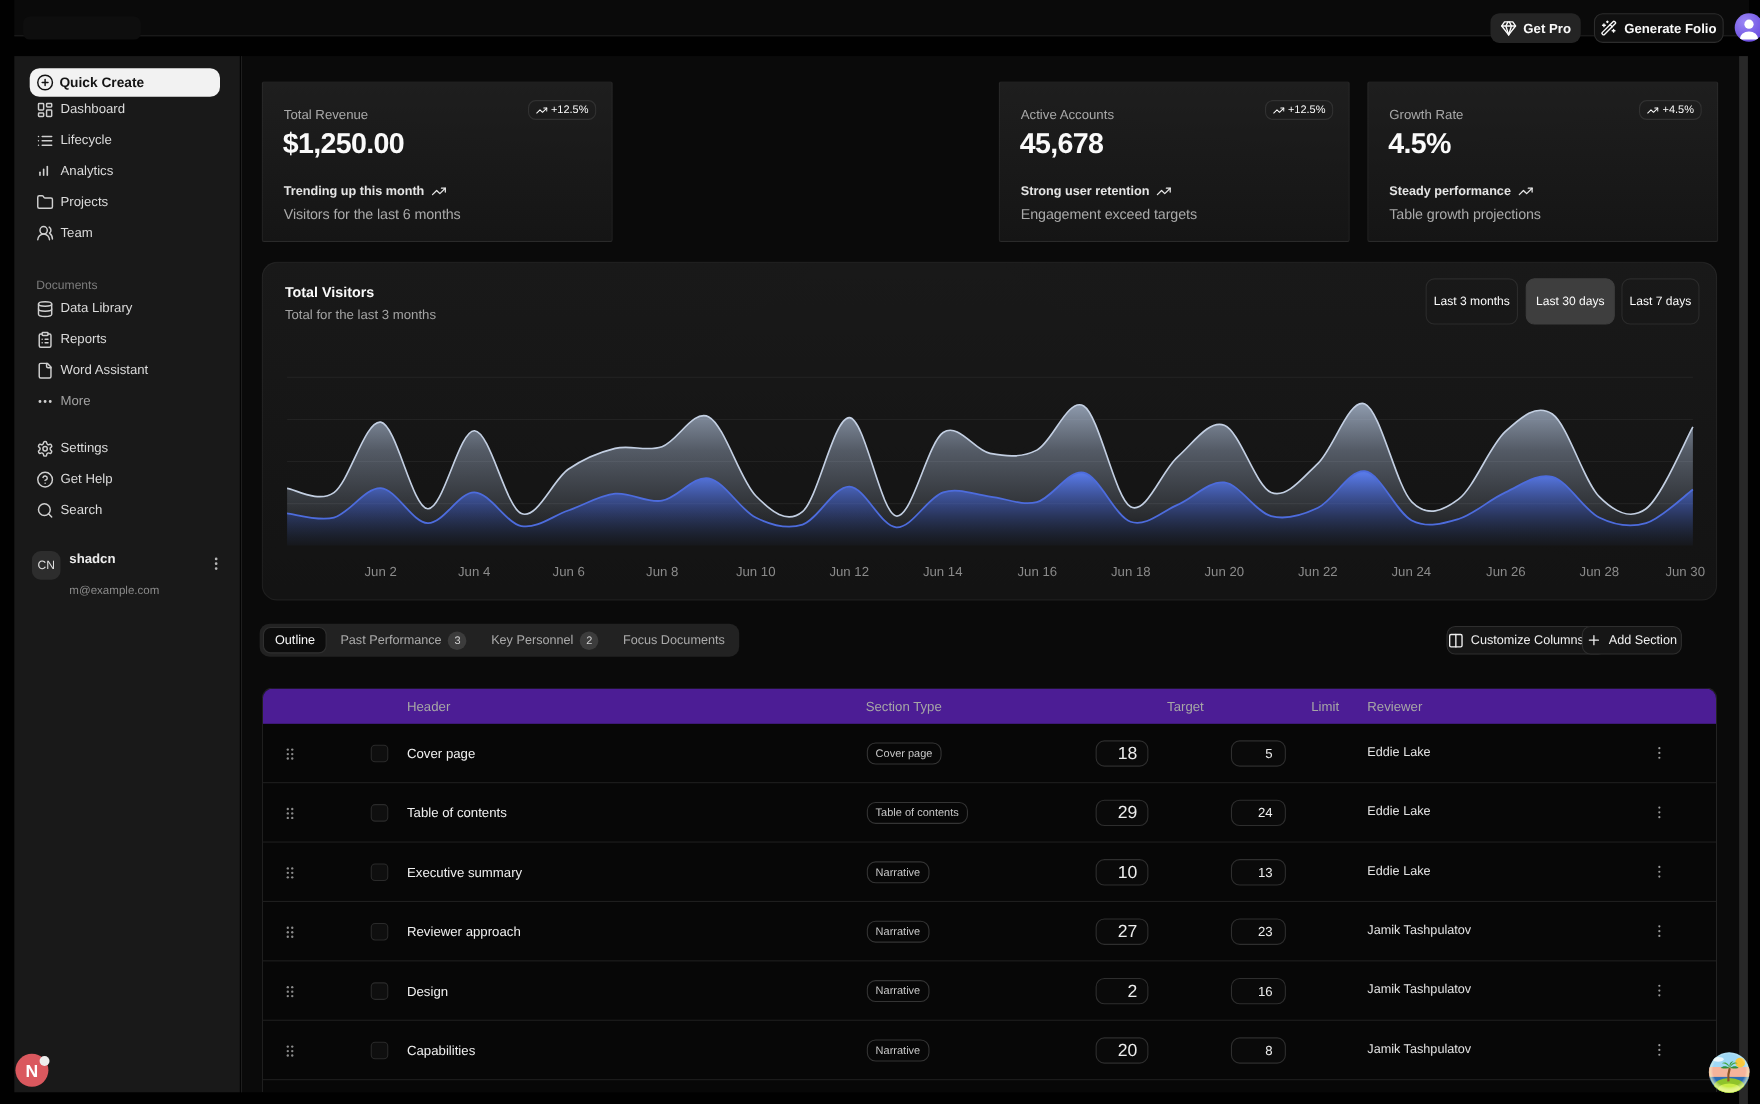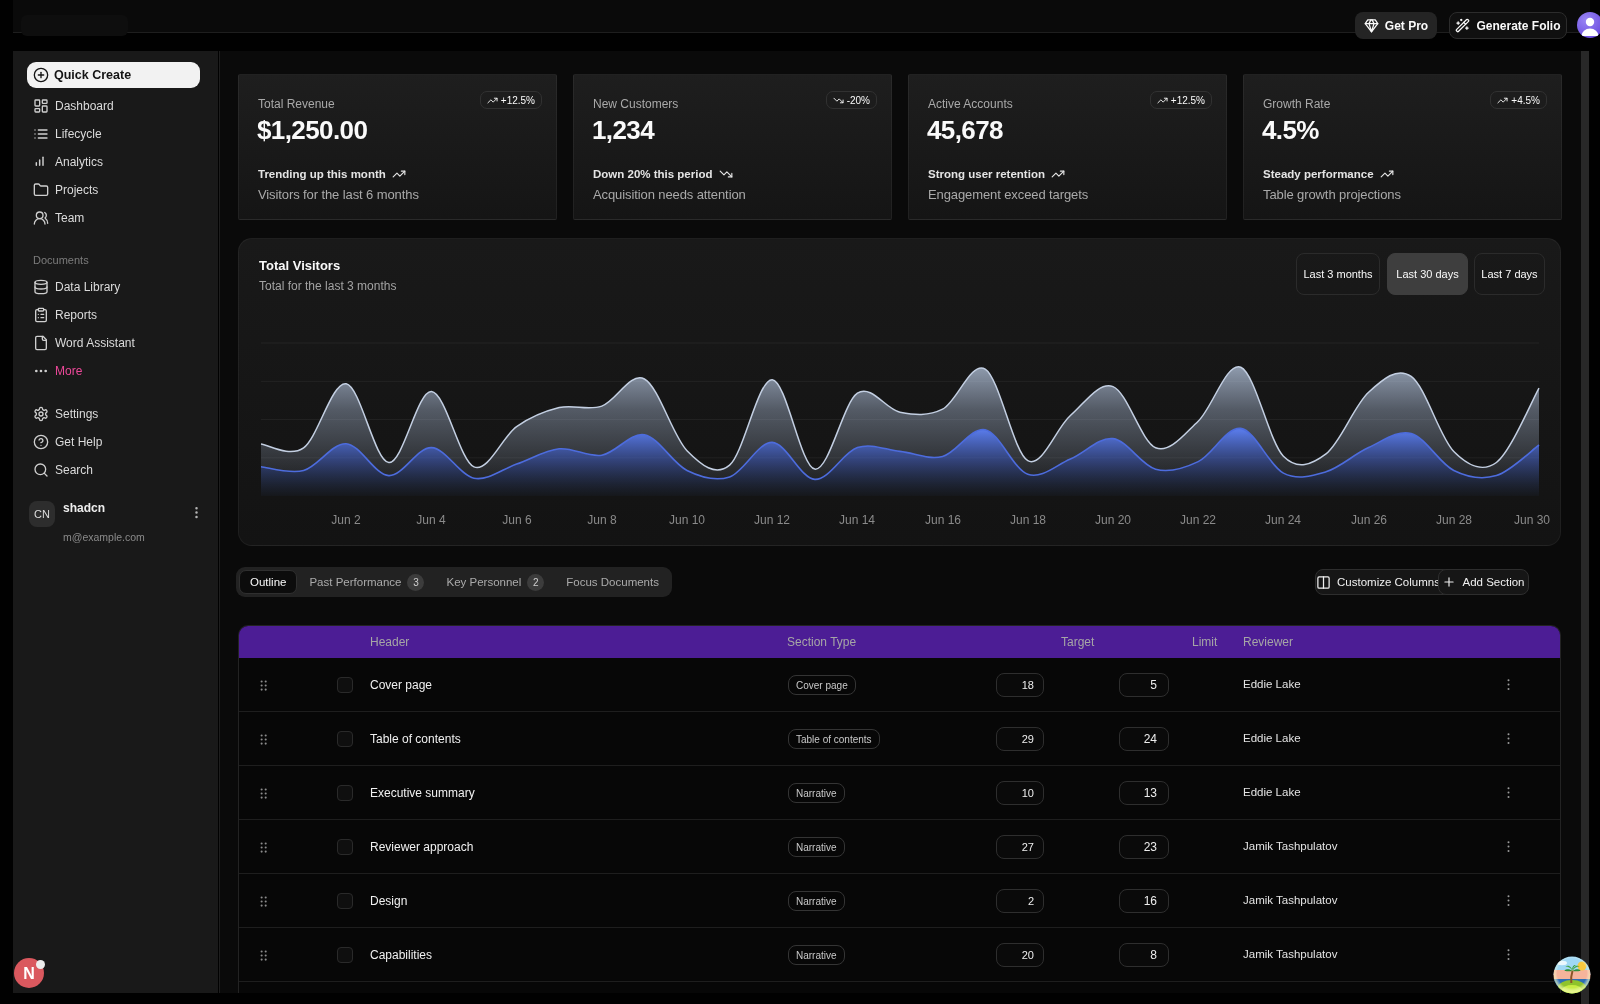--- a/index.html
+++ b/index.html
@@ -14,21 +14,21 @@
   #header { left:13px; top:0; width:1577px; height:33px; background:#0a0a0a; border-bottom:1px solid #1e1e1e; }
   #logo { left:8px; top:15px; width:107px; height:21px; background:#0e0e0e; border-radius:6px; }
   .hbtn { display:flex; align-items:center; gap:6px; height:27px; border-radius:8px; font-size:12px; font-weight:600; color:#fafafa; white-space:nowrap; }
   #getpro { left:1342px; top:12px; width:82px; justify-content:center; background:#242424; }
   #genfolio { left:1436px; top:12px; width:118px; justify-content:center; background:#101010; border:1px solid #2c2c2c; }
   #avatar { left:1564px; top:12px; width:26px; height:26px; border-radius:50%;
      background:radial-gradient(circle at 35% 30%, #9a86f5, #6c4fe0 75%); overflow:hidden; }
 
   
   #sidebar { left:13px; top:51px; width:205px; height:942px; background:#191919; }
-  .sitem { position:absolute; left:20px; display:flex; align-items:center; gap:6px; color:#dbdbdb; font-size:12px; font-weight:500; height:28px; white-space:nowrap; }
+  .sitem { position:absolute; left:20px; display:flex; gap:6px; color:#dbdbdb; font-size:12px; font-weight:500; height:28px; white-space:nowrap; }
   .sitem .ic { color:#cfcfcf; }
   #quick { position:absolute; left:14px; top:11px; width:173px; height:26px; background:#f2f2f2; border-radius:9px;
      display:flex; align-items:center; gap:5px; padding:0 6px; color:#141414; font-size:12.5px; font-weight:600; }
   .slabel { position:absolute; left:20px; color:#7c7c7c; font-size:11px; font-weight:500; }
   #suser { position:absolute; left:8px; top:449px; width:189px; height:37px; }
   #suser .av { position:absolute; left:8px; top:1px; width:26px; height:26px; border-radius:8px; background:#2d2d2d; color:#dedede;
      font-size:11px; display:flex; align-items:center; justify-content:center; font-weight:500; }
   #suser .nm { position:absolute; left:42px; top:1px; font-size:12px; font-weight:600; color:#ededed; }
   #suser .em { position:absolute; left:42px; top:31px; font-size:10.5px; color:#8a8a8a; }
   #suser .dots { position:absolute; right:6px; top:5px; color:#b5b5b5; }
@@ -70,21 +70,21 @@
       border:1px solid #232323; border-bottom:none; background:#070707; }
   #thead { position:absolute; left:0; top:0; width:100%; height:32px; background:#4c1d95; }
   #thead span { position:absolute; top:9px; font-size:12px; color:#a6a6a6; font-weight:500; }
   .trow { position:absolute; left:0; width:100%; height:54px; border-bottom:1px solid #1e1e1e; }
   .grip { position:absolute; left:17px; top:20px; color:#8c8c8c; }
   .chk  { position:absolute; left:98px; top:19px; width:16px; height:16px; border-radius:4px; border:1px solid #2a2a2a; background:#0f0f0f; }
   .rname{ position:absolute; left:131px; top:20px; font-size:12px; font-weight:500; color:#f0f0f0; }
   .rbadge{ position:absolute; left:549px; top:17px; height:20px; border:1px solid #343434; border-radius:8px;
       display:flex; align-items:center; padding:0 7px; font-size:10px; font-weight:500; color:#c9c9c9; }
   .rin1 { position:absolute; left:757px; top:15px; width:48px; height:24px; border:1px solid #2e2e2e; border-radius:8px;
-      background:rgba(255,255,255,0.015); font-size:11px; color:#ededed; text-align:right; line-height:23px; padding-right:9px; }
+      background:rgba(255,255,255,0.015); font-size:16px; color:#ededed; text-align:right; line-height:23px; padding-right:9px; }
   .rin2 { position:absolute; left:880px; top:15px; width:50px; height:24px; border:1px solid #2e2e2e; border-radius:8px;
       background:rgba(255,255,255,0.015); font-size:12px; color:#ededed; text-align:right; line-height:23px; padding-right:11px; }
   .rrev { position:absolute; left:1004px; top:20px; font-size:11.5px; color:#e3e3e3; }
   .rdots{ position:absolute; left:1262px; top:19px; color:#9a9a9a; }
 
   
   #nbadge { left:14px; top:958px; width:30px; height:30px; border-radius:50%; background:#da585e; }
   #ndot { left:36px; top:960px; width:9px; height:9px; border-radius:50%; background:#ededed; }
   #island { left:1553px; top:956px; width:38px; height:38px; border-radius:50%; }
 </style>
@@ -160,21 +160,21 @@
           <path d="M16 4h2a2 2 0 0 1 2 2v14a2 2 0 0 1-2 2H6a2 2 0 0 1-2-2V6a2 2 0 0 1 2-2h2"></path>
           <path d="M12 11h4"></path>
           <path d="M12 16h4"></path>
           <path d="M8 11h.01"></path>
           <path d="M8 16h.01"></path>
         </svg>Reports</div>
     <div class="sitem" style="top:278px"><svg class="ic" width="16" height="16" viewBox="0 0 24 24" fill="none" stroke="currentColor" stroke-width="2" stroke-linecap="round" stroke-linejoin="round">
           <path d="M15 2H6a2 2 0 0 0-2 2v16a2 2 0 0 0 2 2h12a2 2 0 0 0 2-2V7Z"></path>
           <path d="M14 2v4a2 2 0 0 0 2 2h4"></path>
         </svg>Word Assistant</div>
-    <div class="sitem" style="top:306px; color:#ec4899"><svg class="ic" width="16" height="16" viewBox="0 0 24 24" fill="none" stroke="currentColor" stroke-width="2" stroke-linecap="round" stroke-linejoin="round">
+    <div class="sitem" style="top:306px; color:#a3a3a3"><svg class="ic" width="16" height="16" viewBox="0 0 24 24" fill="none" stroke="currentColor" stroke-width="2" stroke-linecap="round" stroke-linejoin="round">
           <circle cx="12" cy="12" r="1" fill="currentColor"></circle>
           <circle cx="19" cy="12" r="1" fill="currentColor"></circle>
           <circle cx="5" cy="12" r="1" fill="currentColor"></circle>
         </svg>More</div>
     <div class="sitem" style="top:349px"><svg class="ic" width="16" height="16" viewBox="0 0 24 24" fill="none" stroke="currentColor" stroke-width="2" stroke-linecap="round" stroke-linejoin="round">
           <path d="M12.22 2h-.44a2 2 0 0 0-2 2v.18a2 2 0 0 1-1 1.73l-.43.25a2 2 0 0 1-2 0l-.15-.08a2 2 0 0 0-2.73.73l-.22.38a2 2 0 0 0 .73 2.73l.15.1a2 2 0 0 1 1 1.72v.51a2 2 0 0 1-1 1.74l-.15.09a2 2 0 0 0-.73 2.73l.22.38a2 2 0 0 0 2.73.73l.15-.08a2 2 0 0 1 2 0l.43.25a2 2 0 0 1 1 1.73V20a2 2 0 0 0 2 2h.44a2 2 0 0 0 2-2v-.18a2 2 0 0 1 1-1.73l.43-.25a2 2 0 0 1 2 0l.15.08a2 2 0 0 0 2.73-.73l.22-.39a2 2 0 0 0-.73-2.73l-.15-.08a2 2 0 0 1-1-1.74v-.5a2 2 0 0 1 1-1.74l.15-.09a2 2 0 0 0 .73-2.73l-.22-.38a2 2 0 0 0-2.73-.73l-.15.08a2 2 0 0 1-2 0l-.43-.25a2 2 0 0 1-1-1.73V4a2 2 0 0 0-2-2z"></path>
           <circle cx="12" cy="12" r="3"></circle>
         </svg>Settings</div>
     <div class="sitem" style="top:377px"><svg class="ic" width="16" height="16" viewBox="0 0 24 24" fill="none" stroke="currentColor" stroke-width="2" stroke-linecap="round" stroke-linejoin="round">
           <circle cx="12" cy="12" r="10"></circle>
@@ -207,33 +207,20 @@
     <div class="cb"><svg class="ic" width="11" height="11" viewBox="0 0 24 24" fill="none" stroke="currentColor" stroke-width="2" stroke-linecap="round" stroke-linejoin="round">
           <path d="M16 7h6v6"></path>
           <path d="m22 7-8.5 8.5-5-5L2 17"></path>
         </svg>+12.5%</div>
     <div class="cv">$1,250.00</div>
     <div class="cf1">Trending up this month <svg class="ic" width="14" height="14" viewBox="0 0 24 24" fill="none" stroke="currentColor" stroke-width="2" stroke-linecap="round" stroke-linejoin="round">
           <path d="M16 7h6v6"></path>
           <path d="m22 7-8.5 8.5-5-5L2 17"></path>
         </svg></div>
     <div class="cf2">Visitors for the last 6 months</div>
-  </div>
-  <div class="card" style="left:573px">
-    <div class="ct">New Customers</div>
-    <div class="cb"><svg class="ic" width="11" height="11" viewBox="0 0 24 24" fill="none" stroke="currentColor" stroke-width="2" stroke-linecap="round" stroke-linejoin="round">
-          <path d="M16 17h6v-6"></path>
-          <path d="m22 17-8.5-8.5-5 5L2 7"></path>
-        </svg>-20%</div>
-    <div class="cv">1,234</div>
-    <div class="cf1">Down 20% this period <svg class="ic" width="14" height="14" viewBox="0 0 24 24" fill="none" stroke="currentColor" stroke-width="2" stroke-linecap="round" stroke-linejoin="round">
-          <path d="M16 17h6v-6"></path>
-          <path d="m22 17-8.5-8.5-5 5L2 7"></path>
-        </svg></div>
-    <div class="cf2">Acquisition needs attention</div>
   </div>
   <div class="card" style="left:908px">
     <div class="ct">Active Accounts</div>
     <div class="cb"><svg class="ic" width="11" height="11" viewBox="0 0 24 24" fill="none" stroke="currentColor" stroke-width="2" stroke-linecap="round" stroke-linejoin="round">
           <path d="M16 7h6v6"></path>
           <path d="m22 7-8.5 8.5-5-5L2 17"></path>
         </svg>+12.5%</div>
     <div class="cv">45,678</div>
     <div class="cf1">Strong user retention <svg class="ic" width="14" height="14" viewBox="0 0 24 24" fill="none" stroke="currentColor" stroke-width="2" stroke-linecap="round" stroke-linejoin="round">
           <path d="M16 7h6v6"></path>

